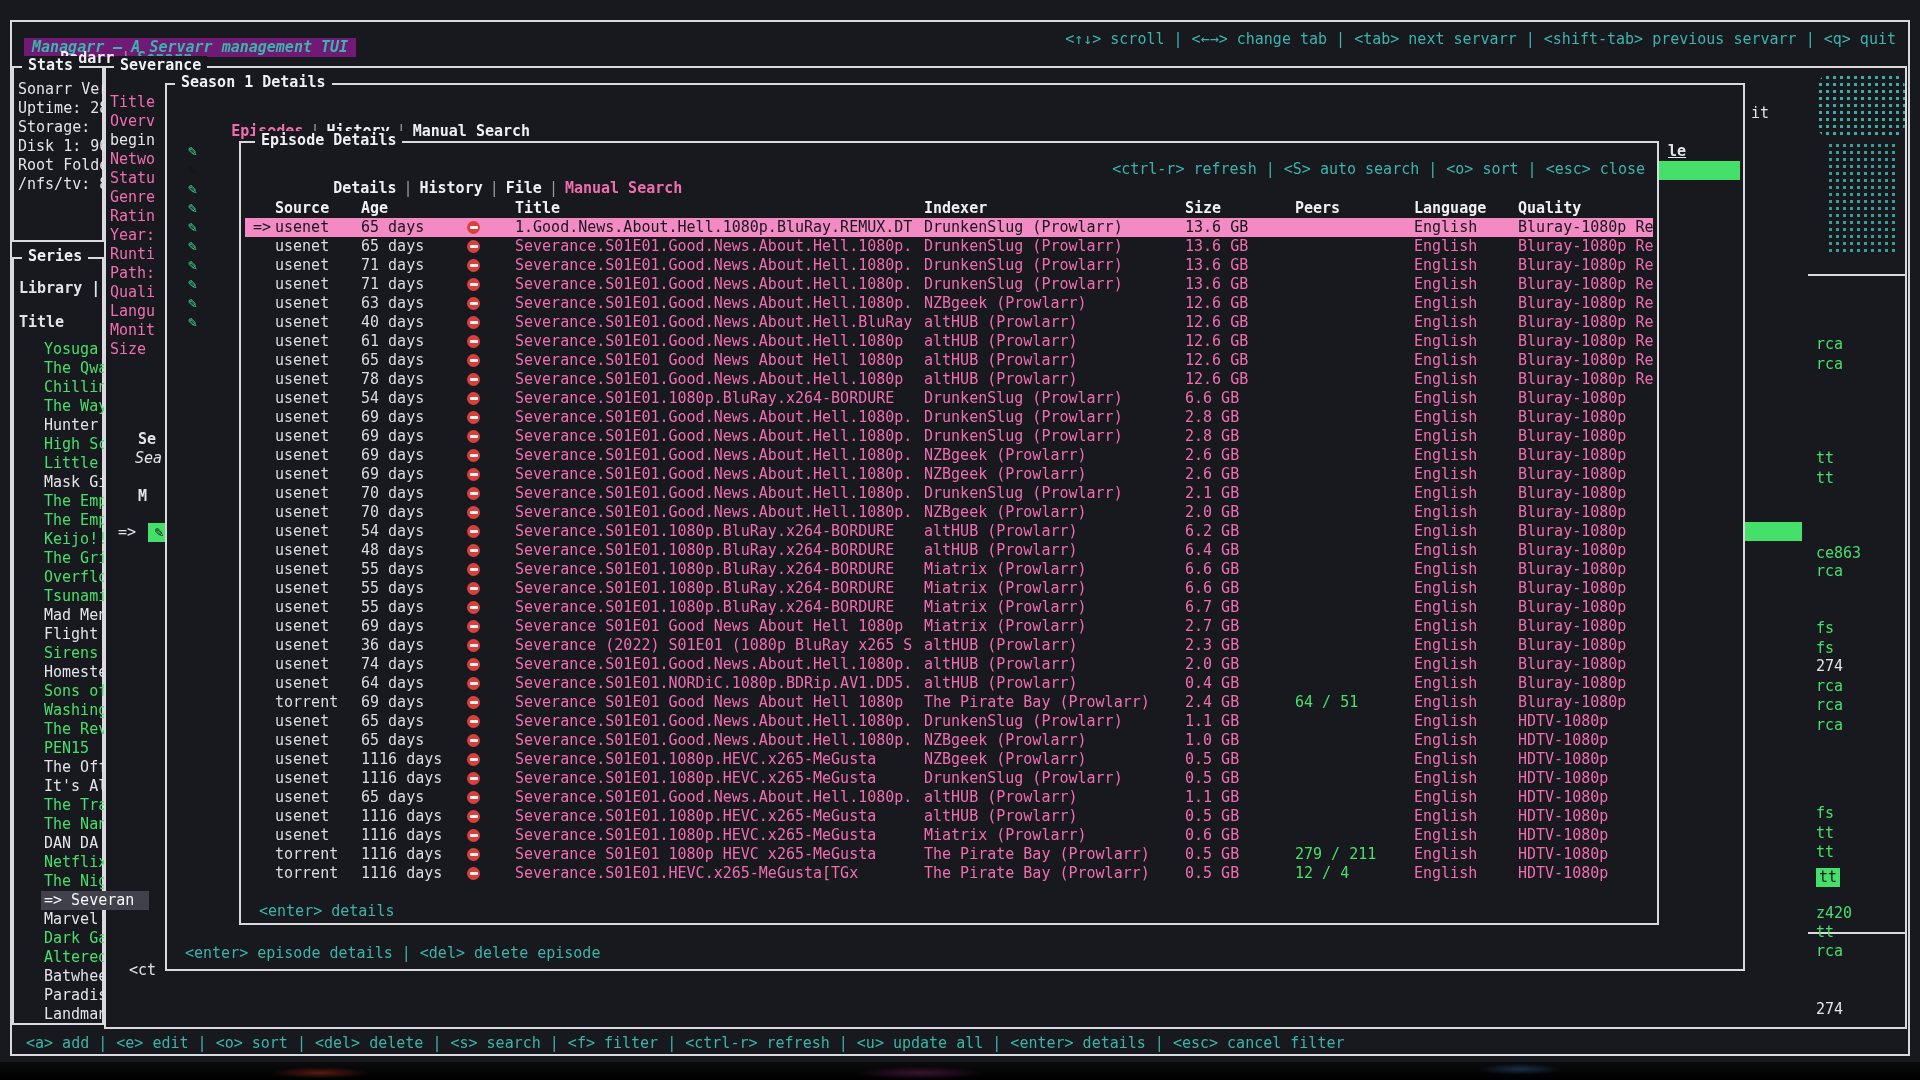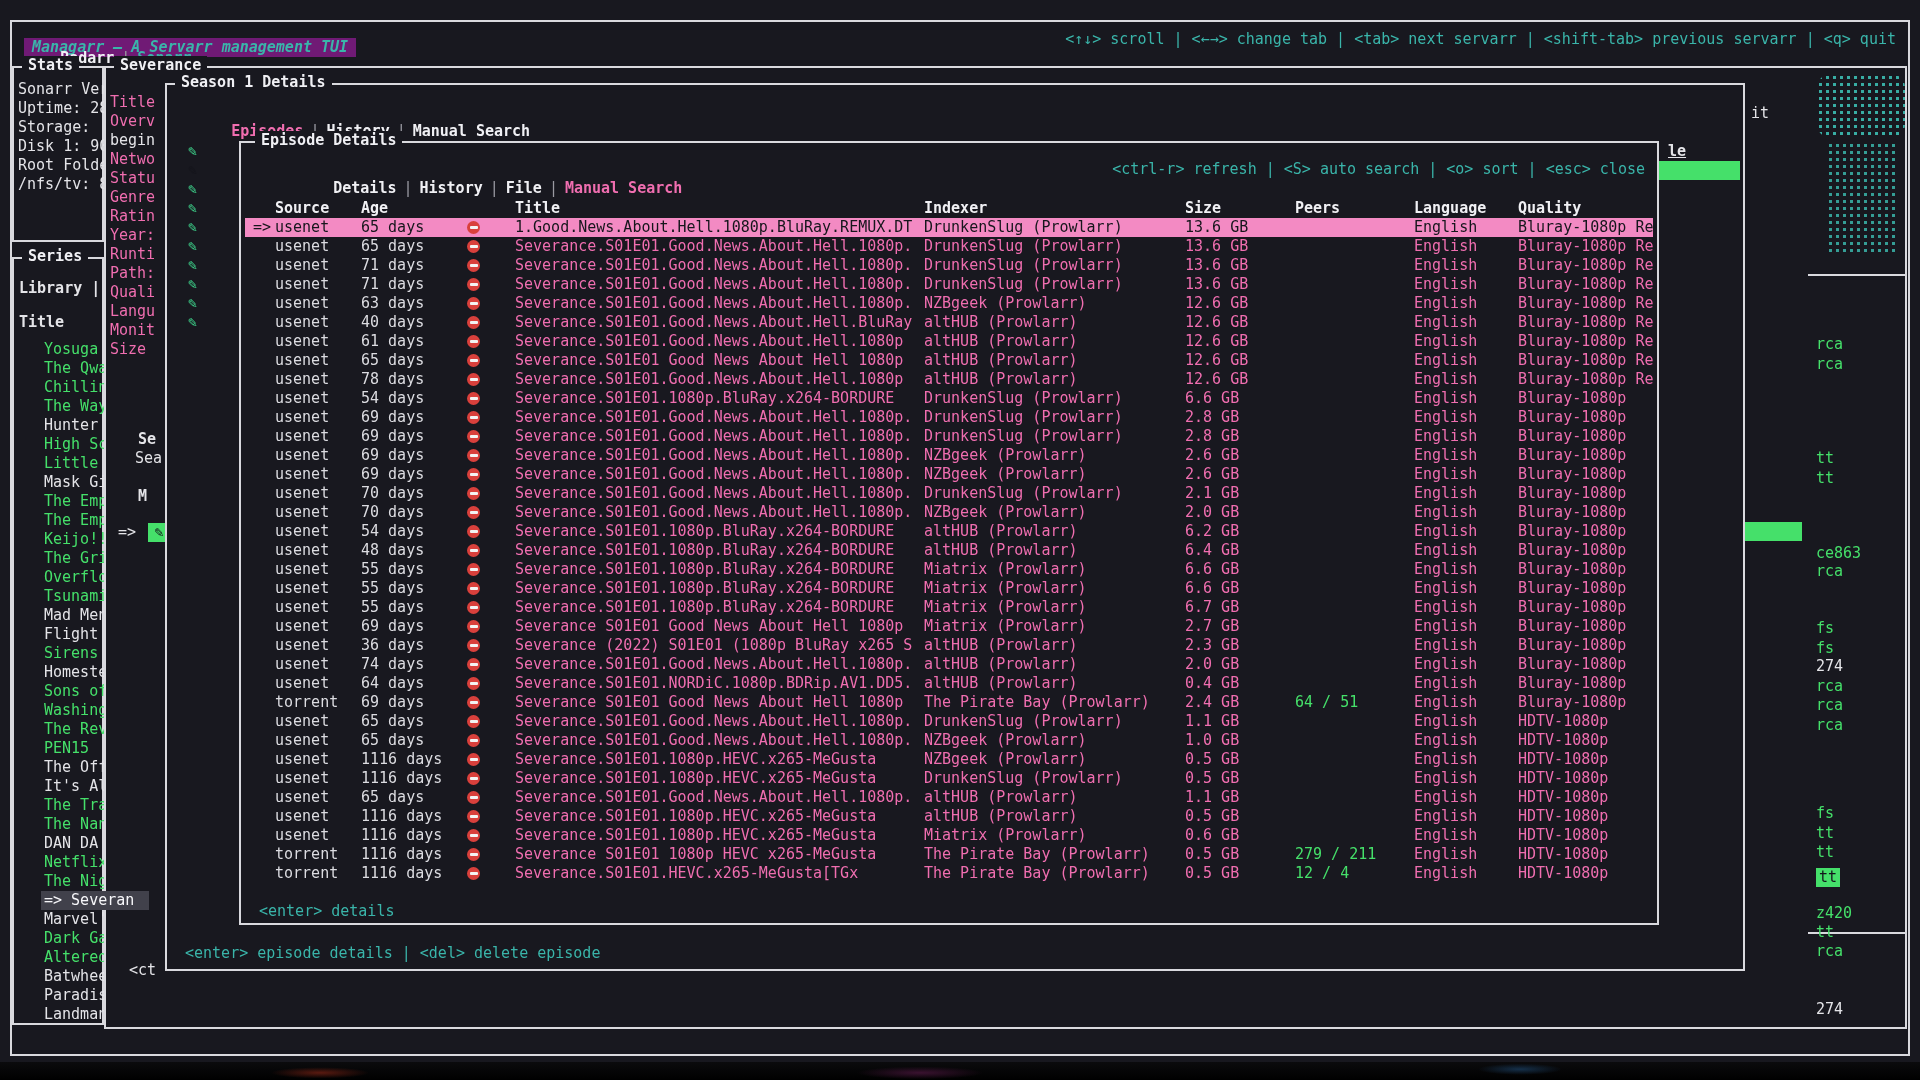--- a/index.html
+++ b/index.html
@@ -189,21 +189,21 @@
         <div class="sev-line lbl">Runti</div>
         <div class="sev-line lbl">Path:</div>
         <div class="sev-line lbl">Quali</div>
         <div class="sev-line lbl">Langu</div>
         <div class="sev-line lbl">Monit</div>
         <div class="sev-line lbl">Size</div>
       </div>
 
     <div class="frag white" style="left:1645px; top:36px;">it</div>
     <div class="frag white bold" style="left:32px; top:362px;">Se</div>
-    <div class="frag white" style="left:29px; top:381px;">Sea</div>
+    <div class="frag white" style="left:29px; top:381px;font-style:italic;">Sea</div>
     <div class="frag white bold" style="left:32px; top:419px;">M</div>
     <div class="frag white" style="left:12px; top:455px;">=&gt;</div>
     <div class="gchip" style="left:42px; top:455px; width:22px;"><span>✎</span></div>
     <div class="gbar" style="left:1632px; top:454px; width:64px;"></div>
     <div class="frag white" style="left:23px; top:893px;">&lt;ct</div>
 
     <div class="hline" style="left:1702px; top:206px; width:99px;"></div>
     <div class="hline" style="left:1702px; top:864px; width:99px;"></div>
     <div id="right-frags">
         <div class="rfrag green" style="top: 267px; left: 0px;">rca</div>
@@ -310,15 +310,16 @@
             <div class="trow"><span class="c-pre"></span><span class="c-src">usenet</span><span class="c-age">1116 days</span><span class="c-flag"><i class="no-ic"></i></span><span class="c-title pk">Severance.S01E01.1080p.HEVC.x265-MeGusta</span><span class="c-idx pk">Miatrix (Prowlarr)</span><span class="c-size pk">0.6 GB</span><span class="c-peers gr"></span><span class="c-lang pk">English</span><span class="c-qual pk">HDTV-1080p</span></div>
             <div class="trow"><span class="c-pre"></span><span class="c-src">torrent</span><span class="c-age">1116 days</span><span class="c-flag"><i class="no-ic"></i></span><span class="c-title pk">Severance S01E01 1080p HEVC x265-MeGusta</span><span class="c-idx pk">The Pirate Bay (Prowlarr)</span><span class="c-size pk">0.5 GB</span><span class="c-peers gr">279 / 211</span><span class="c-lang pk">English</span><span class="c-qual pk">HDTV-1080p</span></div>
             <div class="trow"><span class="c-pre"></span><span class="c-src">torrent</span><span class="c-age">1116 days</span><span class="c-flag"><i class="no-ic"></i></span><span class="c-title pk">Severance.S01E01.HEVC.x265-MeGusta[TGx</span><span class="c-idx pk">The Pirate Bay (Prowlarr)</span><span class="c-size pk">0.5 GB</span><span class="c-peers gr">12 / 4</span><span class="c-lang pk">English</span><span class="c-qual pk">HDTV-1080p</span></div>
           </div>
       </div>
 
       <div id="ep-footer">&lt;enter&gt; details</div>
     </div>
   </div>
 
+  <div class="bottom-keys">&lt;a&gt; add | &lt;e&gt; edit | &lt;o&gt; sort | &lt;del&gt; delete | &lt;s&gt; search | &lt;f&gt; filter | &lt;ctrl-r&gt; refresh | &lt;u&gt; update all | &lt;enter&gt; details | &lt;esc&gt; cancel filter</div>
 
   <div class="wall"></div>
 </div>
 
 </body></html>

